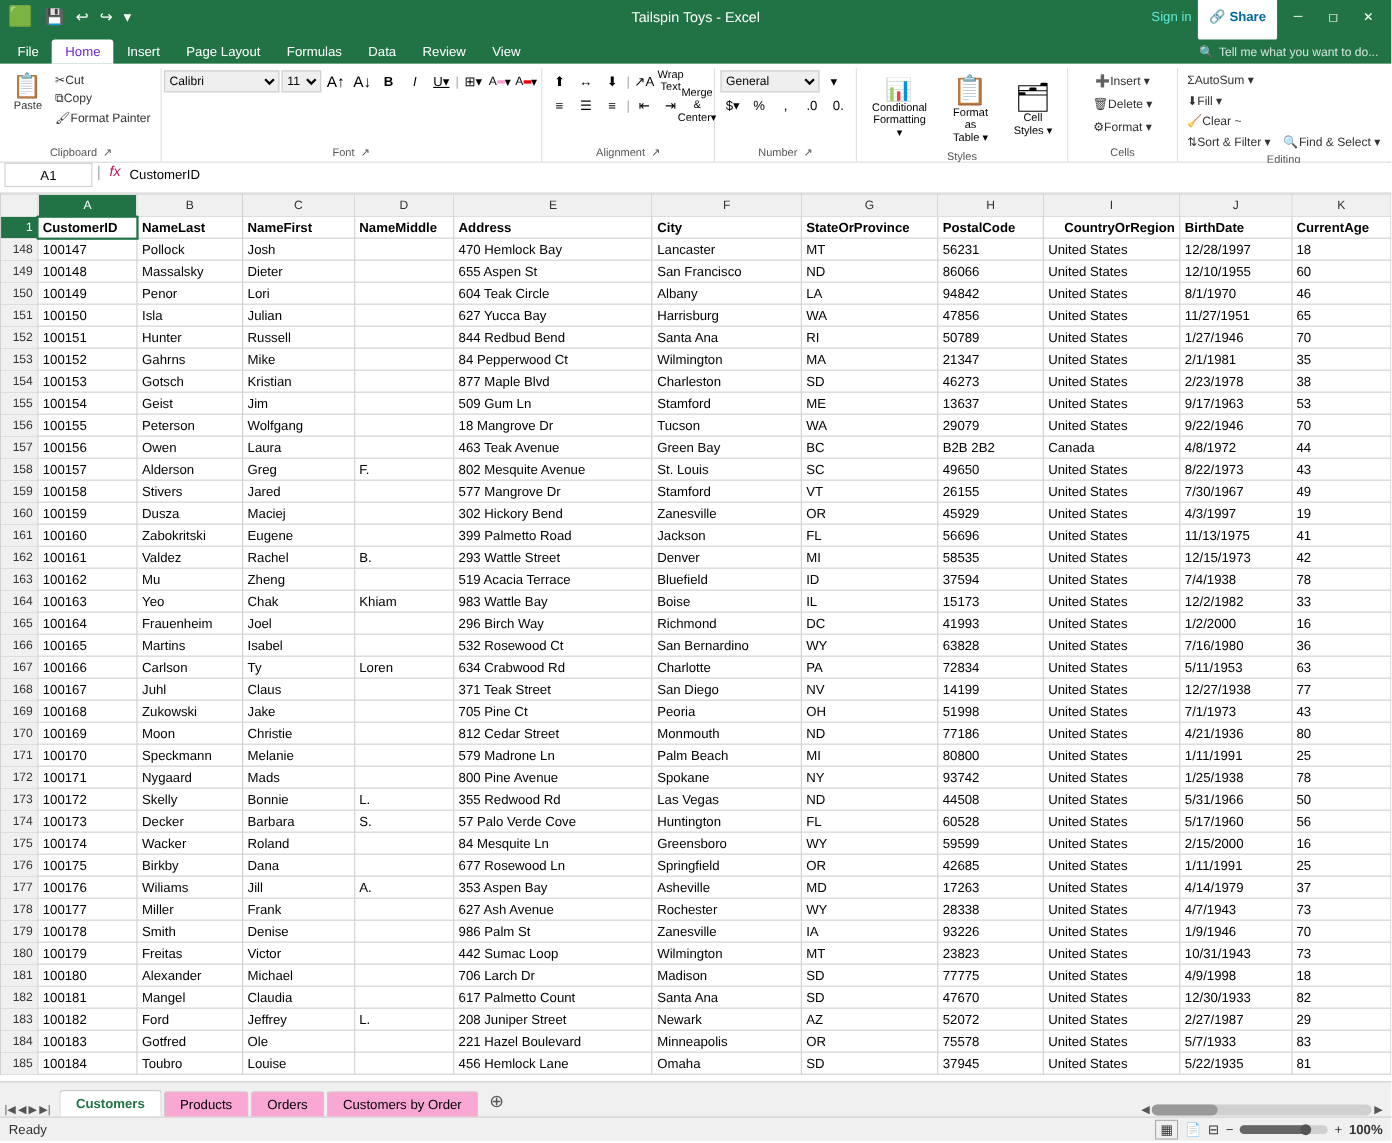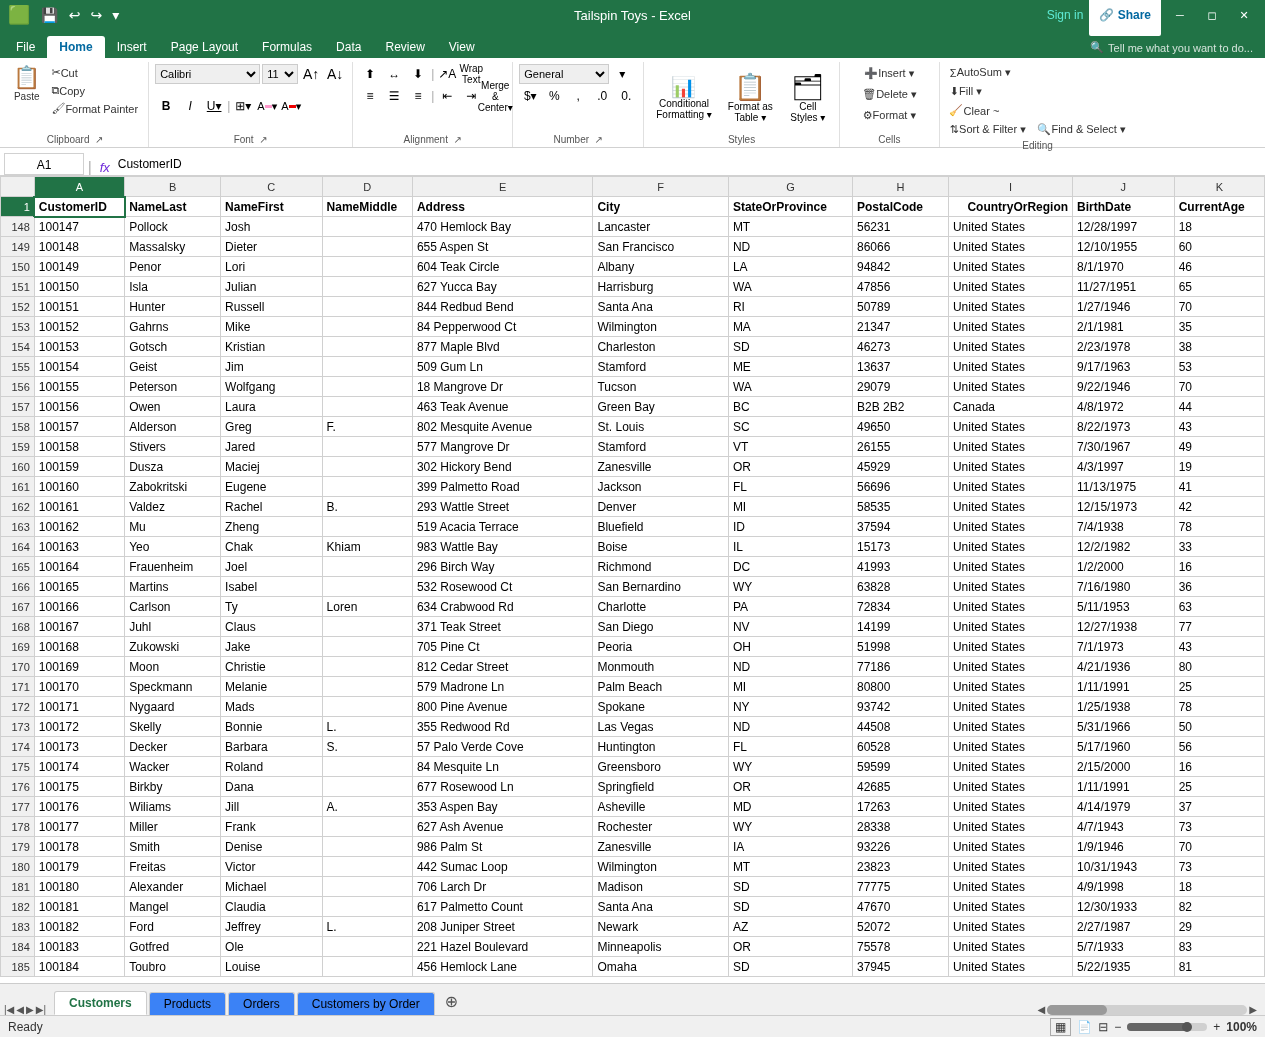--- a/index.html
+++ b/index.html
@@ -32,22 +32,22 @@
     }
     .ribbon-tab {
       padding: 4px 12px;
       color: white;
       font-size: 12px;
       cursor: pointer;
       border-radius: 3px 3px 0 0;
     }
     .ribbon-tab.active {
       background: #fff;
-      color: #0369a1;
-      font-weight: 700;
+      color: #6d28d9;
+      font-weight: 400;
     }
 
     
     .ribbon {
       background: #fff;
       border-bottom: 1px solid #d1d1d1;
       display: flex;
       align-items: stretch;
       height: 90px;
       padding: 4px 2px 0;
@@ -94,38 +94,38 @@
       cursor: pointer;
       border-radius: 2px;
       font-size: 11px;
       color: #333;
       white-space: nowrap;
     }
 
     
     .formula-bar {
       display: flex;
-      align-items: flex-end;
+      align-items: flex-start;
       height: 28px;
       border-bottom: 1px solid #d1d1d1;
       background: #fff;
       padding: 0 4px;
       gap: 4px;
     }
     .name-box {
       width: 80px;
       border: 1px solid #d1d1d1;
       height: 22px;
       padding: 0 4px;
       font-size: 12px;
       text-align: center;
       line-height: 22px;
     }
     .formula-bar-sep { color: #aaa; font-size: 14px; }
-    .formula-bar-fx { font-style: italic; color: #6d28d9; font-size: 13px; padding: 0 4px; margin-top: 20px; }
+    .formula-bar-fx { font-style: italic; color: #be185d; font-size: 13px; padding: 0 4px; }
     .formula-input {
       flex: 1;
       border: none;
       outline: none;
       font-size: 12px;
       height: 22px;
     }
 
     
     .sheet-area {
@@ -215,21 +215,21 @@
       border-top: 1px solid #ccc;
       display: flex;
       align-items: flex-end;
       padding: 0 4px;
       gap: 0;
     }
     .sheet-tab {
       padding: 4px 14px;
       border: 1px solid #ccc;
       border-bottom: none;
-      background: #3b82f6;
+      background: #f9a8d4;
       font-size: 12px;
       cursor: pointer;
       border-radius: 3px 3px 0 0;
       margin-right: 2px;
     }
     .sheet-tab.active {
       background: #fff;
       border-bottom: 1px solid #fff;
       color: #217346;
       font-weight: 600;
@@ -357,21 +357,21 @@
       <div class="rb-col">
         <div class="rb-btn-sm"><span>✂</span> Cut</div>
         <div class="rb-btn-sm"><span>⧉</span> Copy</div>
         <div class="rb-btn-sm"><span>🖌</span> Format Painter</div>
       </div>
     </div>
     <div class="ribbon-group-label">Clipboard &nbsp;↗</div>
   </div>
 
   <div class="ribbon-group" style="min-width:160px;">
-    <div class="ribbon-group-content" style="flex-direction:column;gap:12px;">
+    <div class="ribbon-group-content" style="flex-direction:row;gap:2px;">
       <div class="rb-row">
         <select class="font-select">
           <option>Calibri</option>
         </select>
         <select class="size-select">
           <option>11</option>
         </select>
         <button class="rb-icon-btn" style="font-size:14px;">A↑</button>
         <button class="rb-icon-btn" style="font-size:14px;">A↓</button>
       </div>

